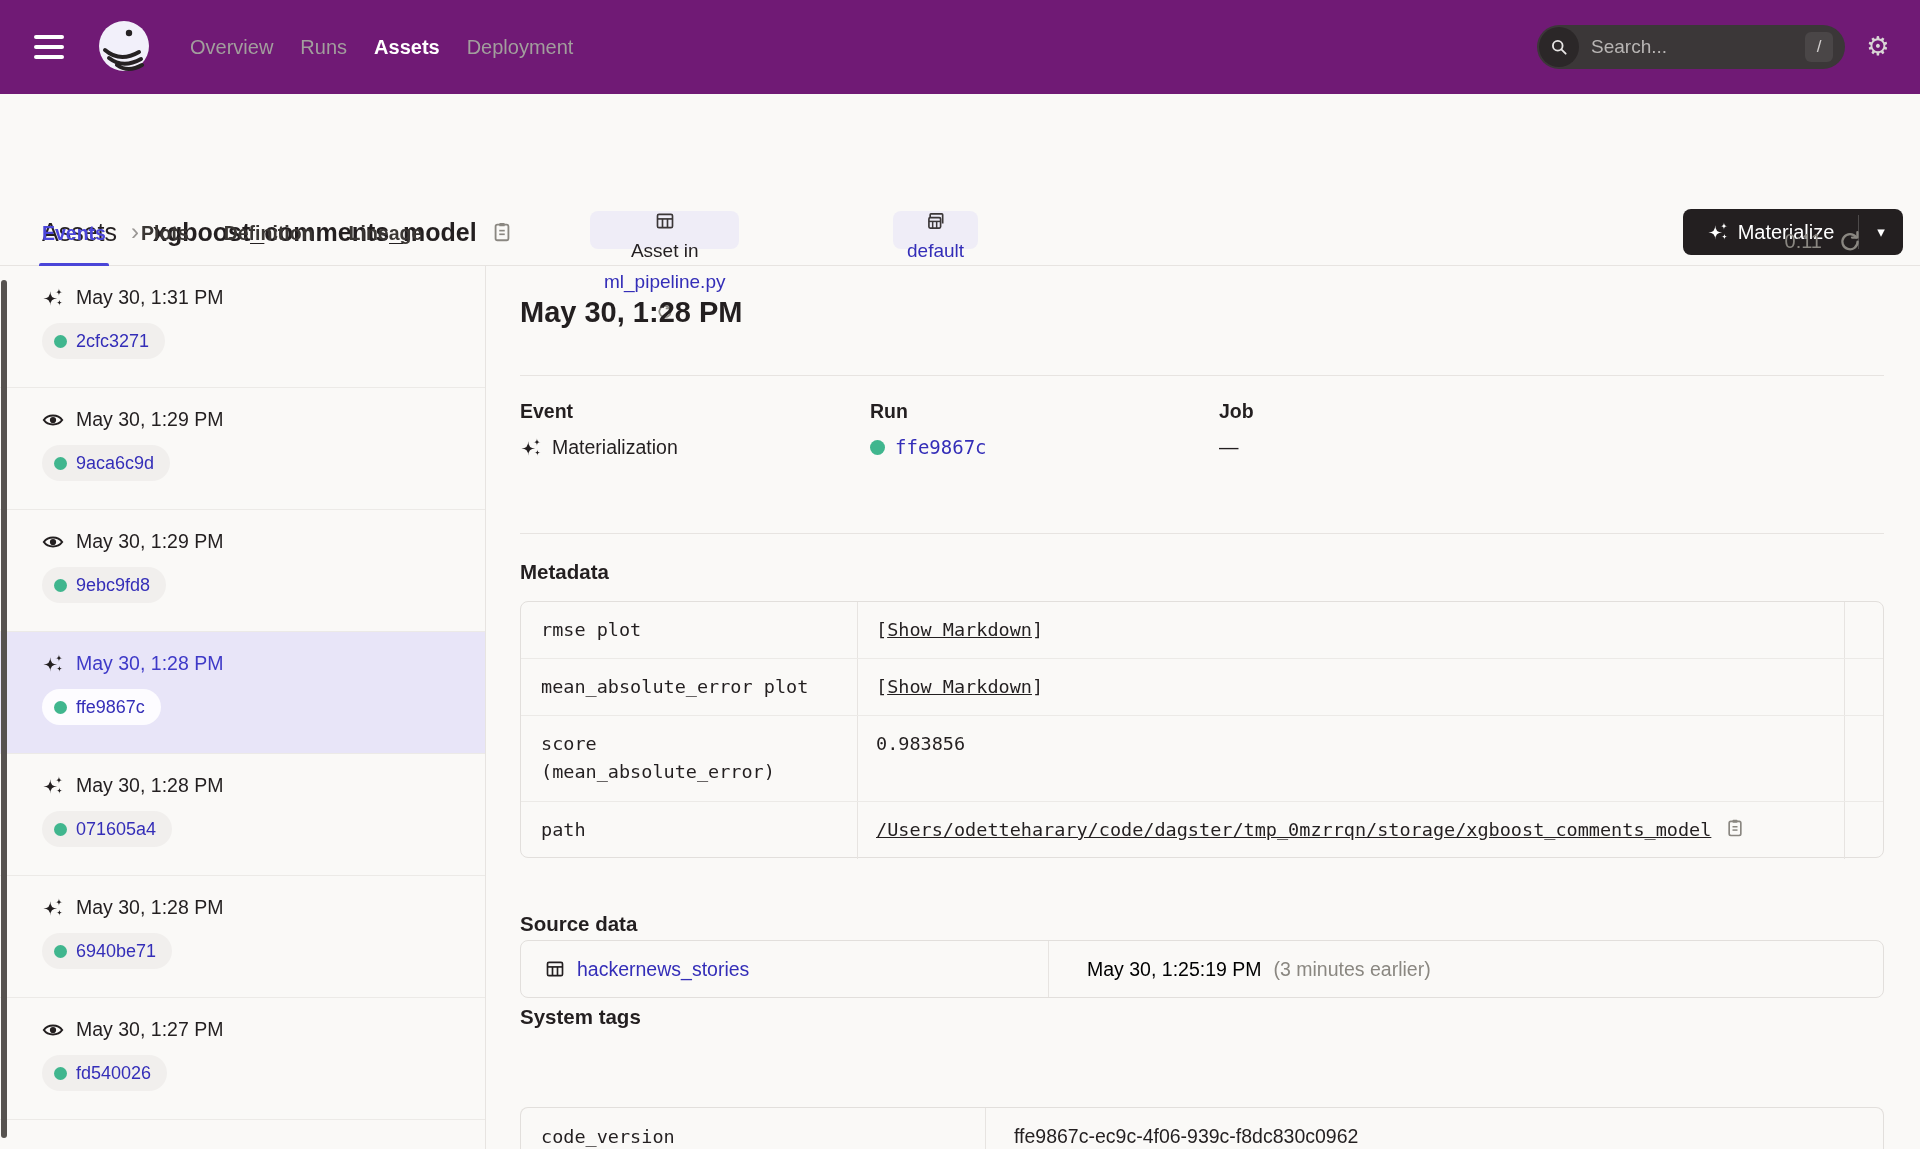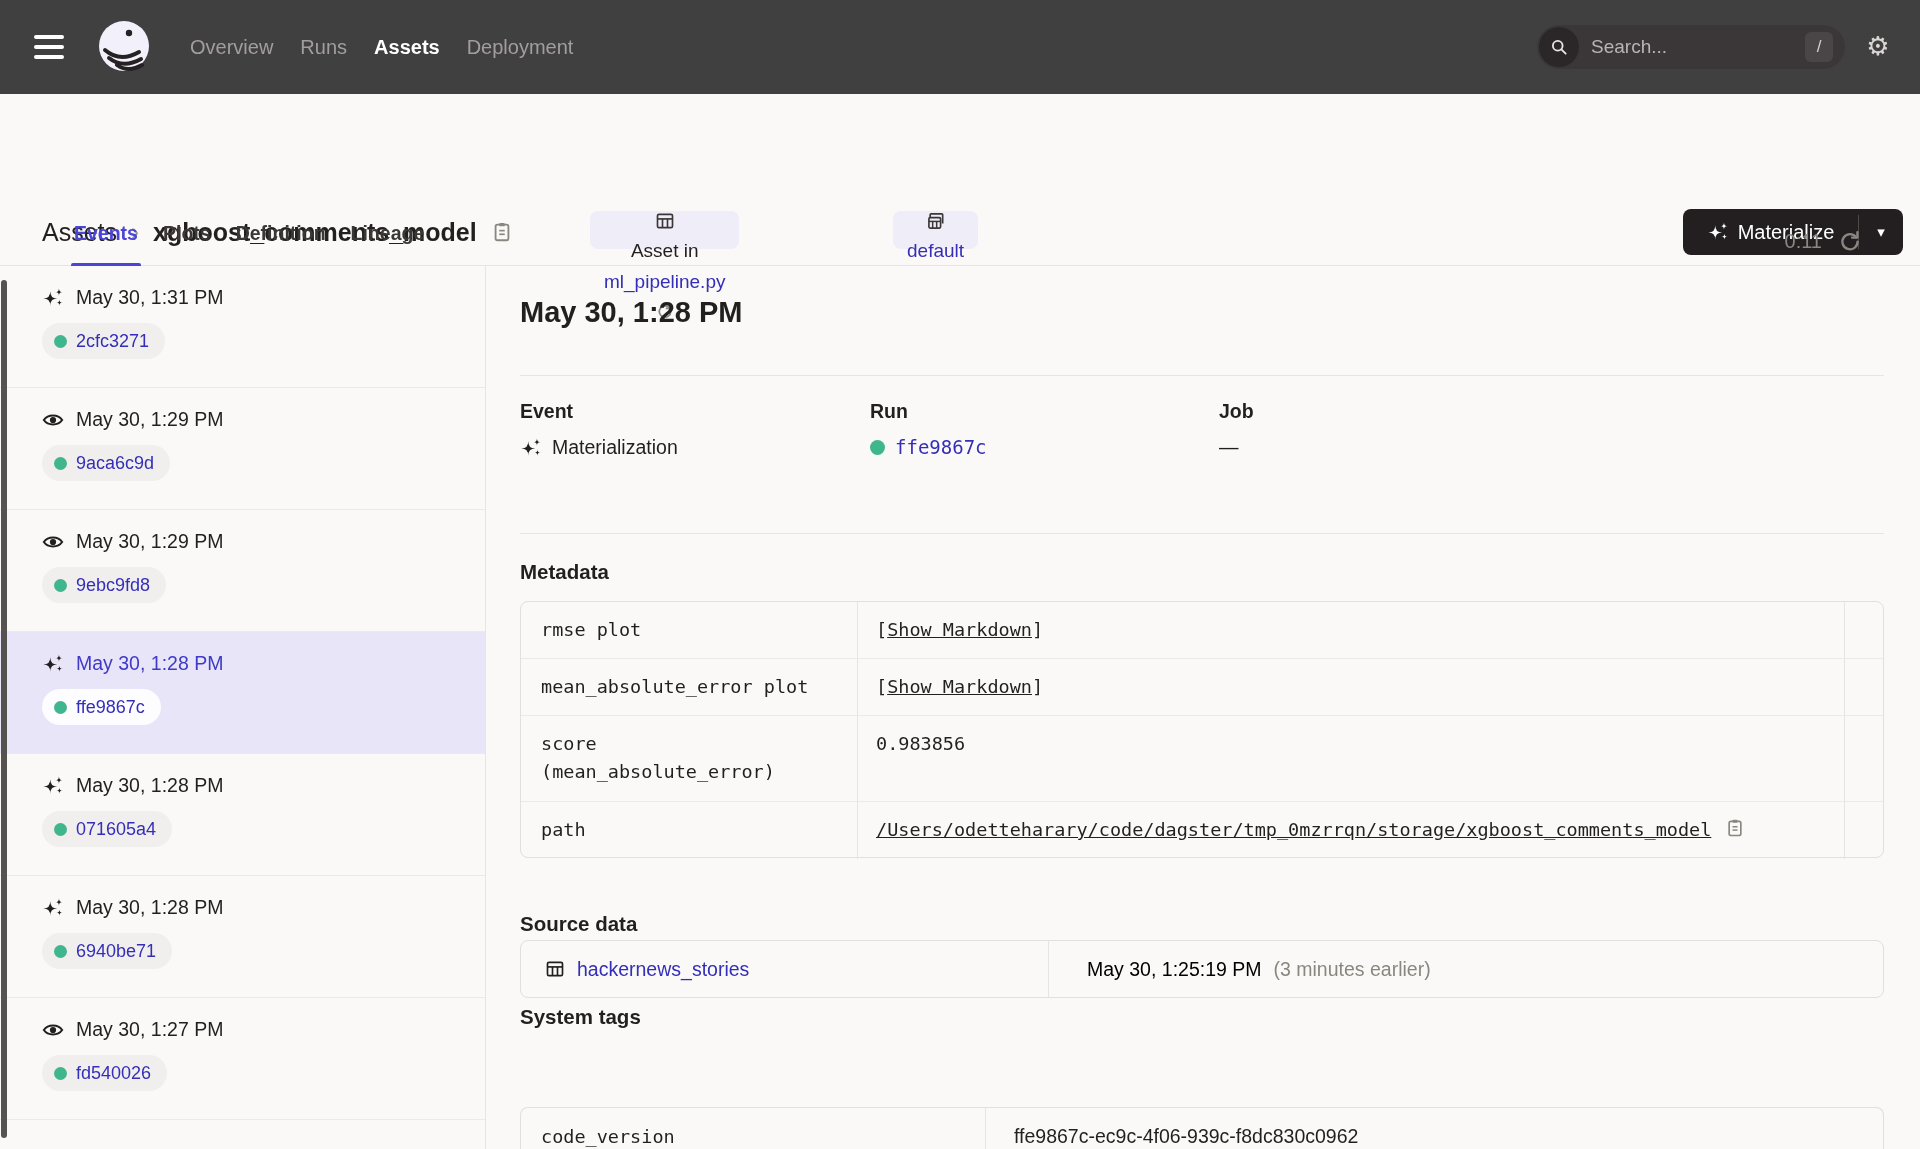--- a/index.html
+++ b/index.html
@@ -1,21 +1,21 @@
 <!DOCTYPE html>
 <html><head>
 <meta charset="utf-8">
 <style>
   * { margin:0; padding:0; box-sizing:border-box; }
   html,body { width:1920px; height:1149px; overflow:hidden; }
   body { font-family:"Liberation Sans", sans-serif; background:#faf9f7; color:#231f20; }
   .stage { position:relative; width:1920px; height:1149px; overflow:hidden; background:#faf9f7; }
 
   
-  .topnav { position:absolute; left:0; top:0; width:1920px; height:94px; background:#404040; display:flex; align-items:center; }
+  .topnav { position:absolute; left:0; top:0; width:1920px; height:94px; background:#701a75; display:flex; align-items:center; }
   .hamburger { position:absolute; left:34px; top:31px; width:40px; height:32px; display:flex; flex-direction:column; justify-content:center; gap:6px; cursor:pointer; }
   .hamburger span { display:block; width:30px; height:4px; background:#fff; border-radius:2px; }
   .brand { position:absolute; left:96px; top:19px; width:56px; height:56px; }
   .navlinks { position:absolute; left:190px; top:0; height:94px; display:flex; align-items:center; gap:27px; }
   .navlink { font-size:20px; color:#a29e9d; cursor:pointer; }
   .navlink.active { color:#ffffff; font-weight:700; }
   .searchpill { position:absolute; left:1537px; top:25px; width:308px; height:44px; background:#3b3738; border-radius:22px; display:flex; align-items:center; }
   .searchcircle { width:40px; height:40px; margin-left:2px; border-radius:50%; background:#2b2728; display:flex; align-items:center; justify-content:center; color:#e8e6e5; }
   .searchtext { flex:1; margin-left:12px; font-size:19px; color:#b8b5b4; }
   .slashkey { width:28px; height:30px; margin-right:12px; background:#4a4647; border-radius:6px; color:#d2cfce; font-size:17px; display:flex; align-items:center; justify-content:center; }
@@ -35,21 +35,21 @@
   .badge-loc { left:590px; }
   .badge-grp { left:893px; }
   .matbtn { position:absolute; left:1683px; top:115px; width:220px; height:46px; background:#231f20; border-radius:8px; display:flex; align-items:stretch; color:#fff; cursor:pointer; }
   .matmain { flex:1; display:flex; align-items:center; justify-content:center; gap:9px; font-size:20px; }
   .matmain .ico { display:flex; color:#fff; }
   .matsplit { width:1px; background:#4d4a4a; margin:6px 0; }
   .matcaret { width:44px; display:flex; align-items:center; justify-content:center; font-size:15px; }
 
   
   .tabsrow { position:absolute; left:0; top:212px; width:1920px; height:54px; border-bottom:1px solid #e7e4e1; }
-  .tabs { position:absolute; left:42px; top:0; height:54px; display:flex; gap:25px;margin-left:32px; }
+  .tabs { position:absolute; left:42px; top:0; height:54px; display:flex; gap:35px; }
   .tab { position:relative; font-size:19.5px; font-weight:700; color:#3a3734; padding-top:10px; cursor:pointer; }
   .tab.active { color:#4a45d8; }
   .tab.active::after { content:""; position:absolute; left:-3px; right:-3px; bottom:0; height:3px; background:#4a45d8; border-radius:2px 2px 0 0; }
   .countdown { position:absolute; right:58px; top:17px; display:flex; align-items:center; gap:16px; color:#8a8781; font-size:20px; }
   .countdown .rf { display:flex; cursor:pointer; }
 
   
   .sidebar { position:absolute; left:0; top:266px; width:486px; bottom:0; border-right:1px solid #e7e4e1; background:#faf9f7; }
   .scrollthumb { position:absolute; left:1px; top:14px; width:6px; height:858px; background:#56524f; border-radius:3px; }
   .eventlist { position:absolute; left:0; top:0; right:0; }

